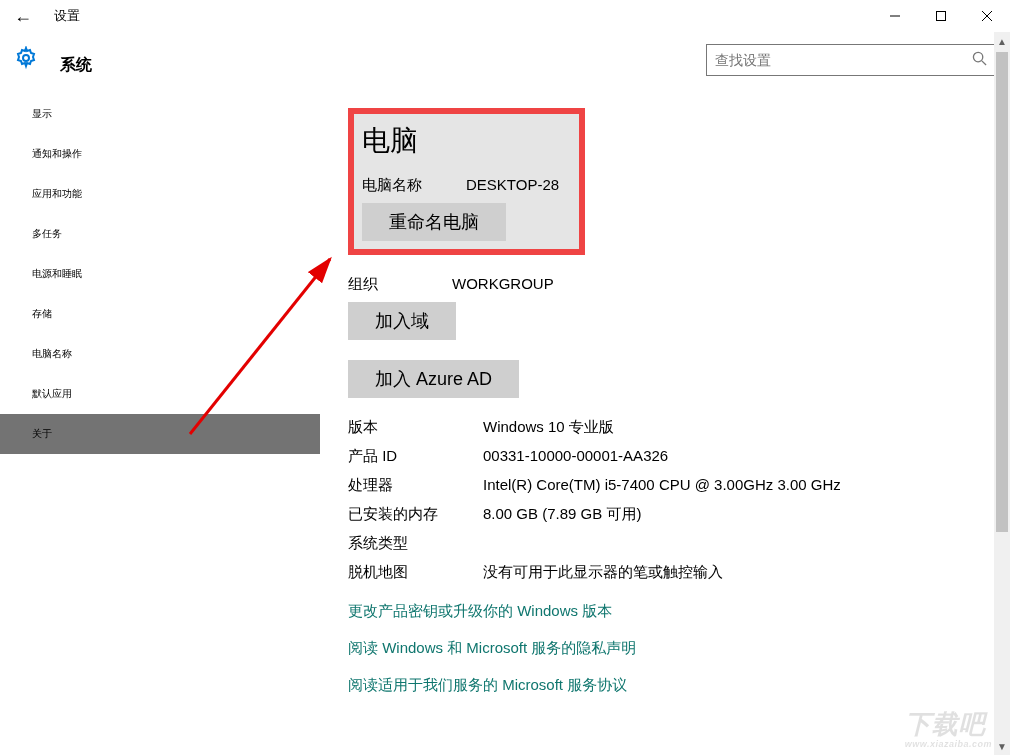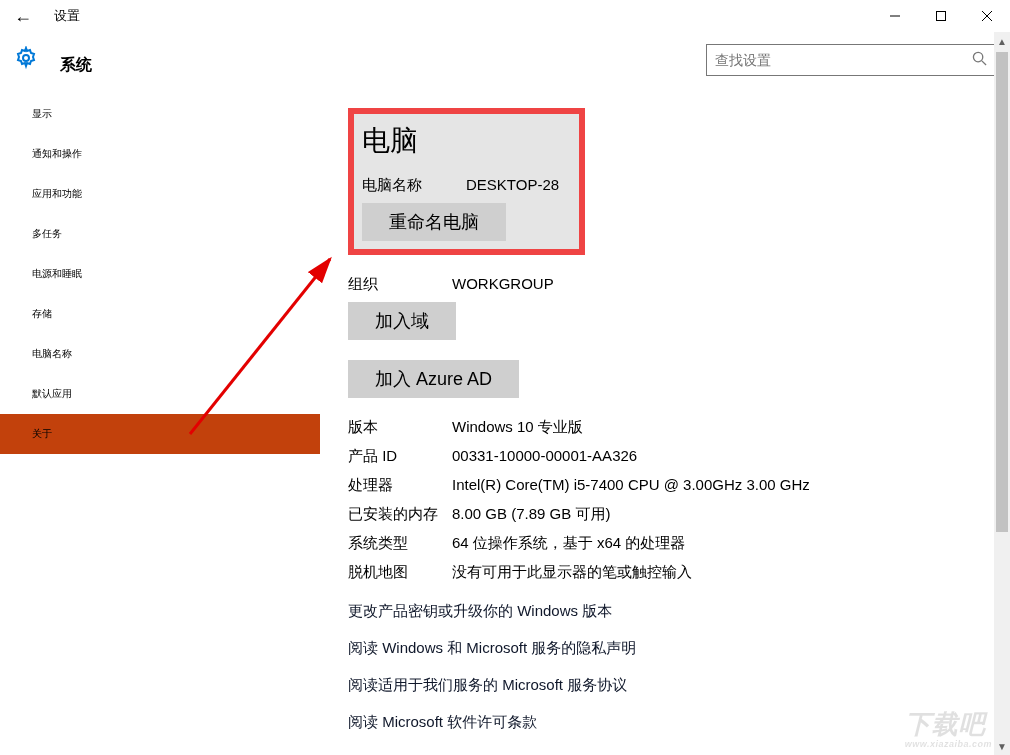--- a/index.html
+++ b/index.html
@@ -85,21 +85,21 @@
     width: 320px;
     display: flex;
     flex-direction: column;
   }
   .sidebar-item {
     padding: 13px 32px;
     font-size: 10px;
     cursor: pointer;
   }
   .sidebar-item.active {
-    background: #c2410c;
+    background: #737373;
     color: #000;
   }
   .content {
     flex: 1;
     padding: 14px 10px 0 28px;
     position: relative;
   }
   .red-box {
     border: 6px solid #ef4444;
     padding: 8px 20px 8px 8px;
@@ -126,23 +126,23 @@
     border: none;
     padding: 7px 27px;
     font-size: 18px;
     font-family: inherit;
     cursor: pointer;
     margin-top: 0;
   }
   .section {
     margin-bottom: 20px;
   }
-  .specs .kv-row { margin-bottom: 10px; }
+  .specs .kv-row { margin-bottom: 10px; gap: 31px; }
   .link {
-    color: #0f172a;
+    color: #0f766e;
     font-size: 15px;
     cursor: pointer;
     margin-bottom: 18px;
     display: block;
   }
   .arrow-svg {
     position: absolute;
     top: 90px;
     left: -160px;
     z-index: 1;
@@ -297,32 +297,30 @@
       <div class="kv-row">
           <span class="kv-label">处理器</span>
           <span class="kv-value">Intel(R) Core(TM) i5-7400 CPU @ 3.00GHz   3.00 GHz</span>
         </div>
       <div class="kv-row">
           <span class="kv-label">已安装的内存</span>
           <span class="kv-value">8.00 GB (7.89 GB 可用)</span>
         </div>
       <div class="kv-row">
           <span class="kv-label">系统类型</span>
-          <span class="kv-value">64 位操作系统，基于 x64 的处理器</span>
         </div>
       <div class="kv-row">
           <span class="kv-label">脱机地图</span>
           <span class="kv-value">没有可用于此显示器的笔或触控输入</span>
         </div>
     </div>
 
     <a class="link">更改产品密钥或升级你的 Windows 版本</a>
     <a class="link">阅读 Windows 和 Microsoft 服务的隐私声明</a>
     <a class="link">阅读适用于我们服务的 Microsoft 服务协议</a>
-    <a class="link">阅读 Microsoft 软件许可条款</a>
   </div>
 </div>
 
 <div class="scrollbar">
   <div class="arrow up">▲</div>
   <div class="thumb"></div>
   <div class="arrow down">▼</div>
 </div>
 
 <div class="watermark">

